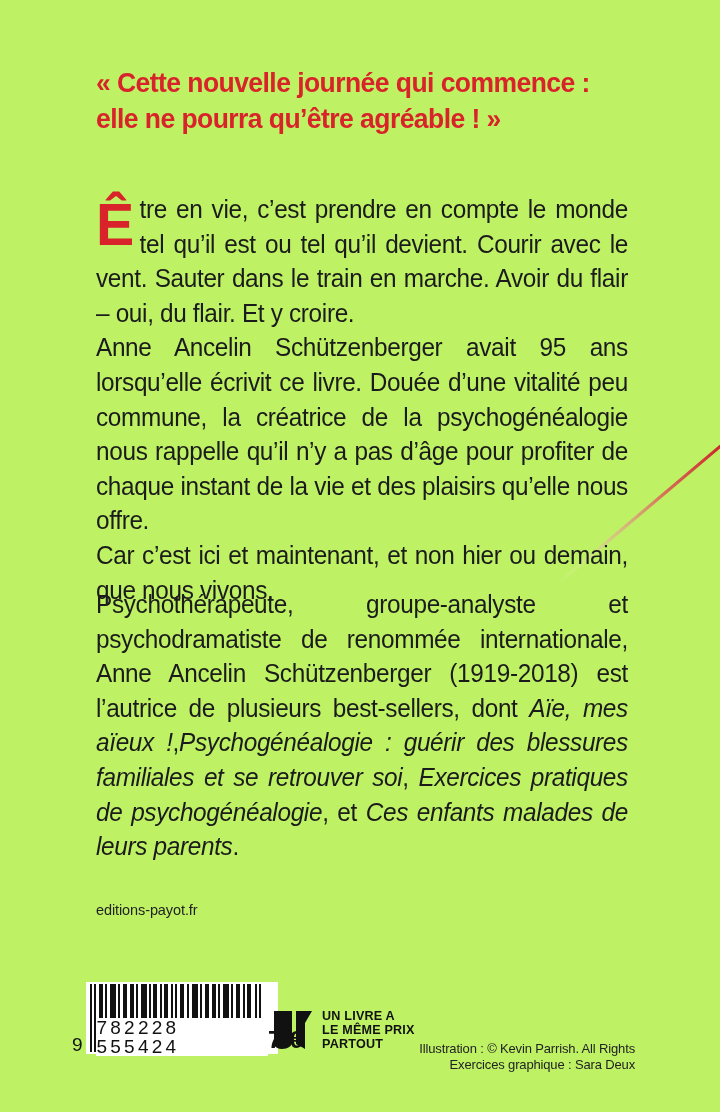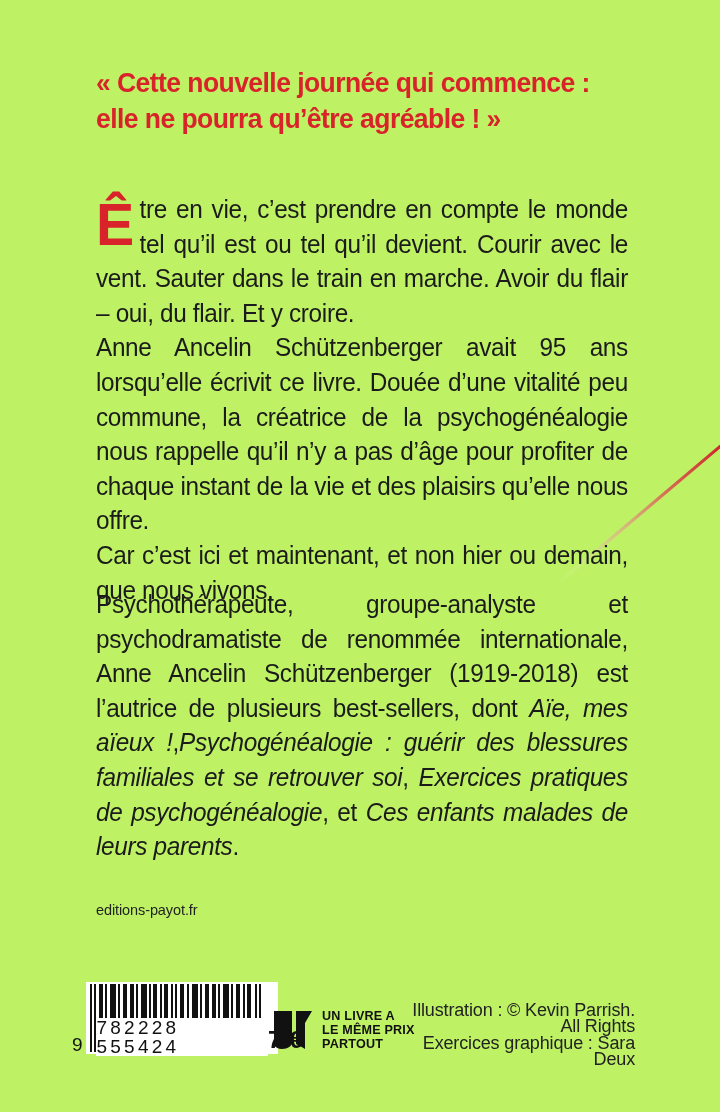--- a/index.html
+++ b/index.html
@@ -160,24 +160,24 @@
     font-weight: bold;
     font-size: 12.6px;
     line-height: 14.2px;
     letter-spacing: 0.2px;
     color: #111;
   }
 
   .credits {
     position: absolute;
     left: 395px;
-    top: 1002px;
+    top: 1041px;
     width: 240px;
     text-align: right;
-    font-size: 18px;
+    font-size: 13px;
     line-height: 16.4px;
     letter-spacing: -0.15px;
     color: #222;
   }
 </style>
 </head>
 <body>
 
 <div class="page">
 

